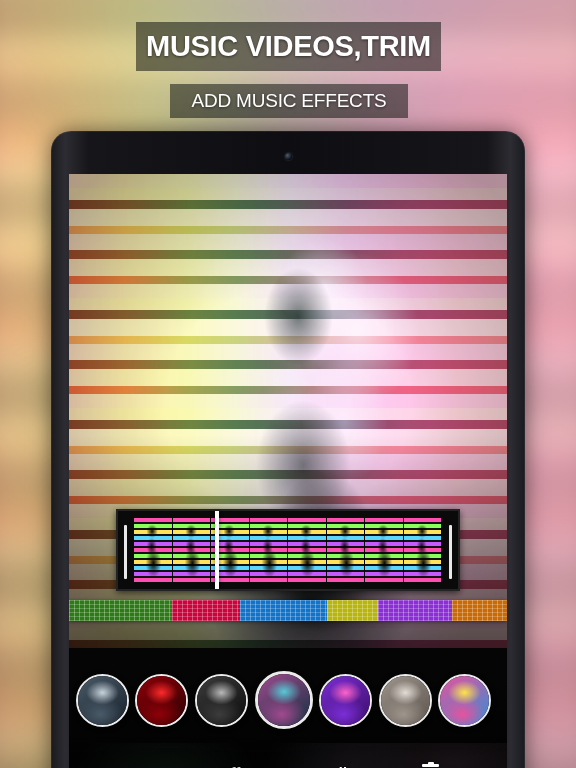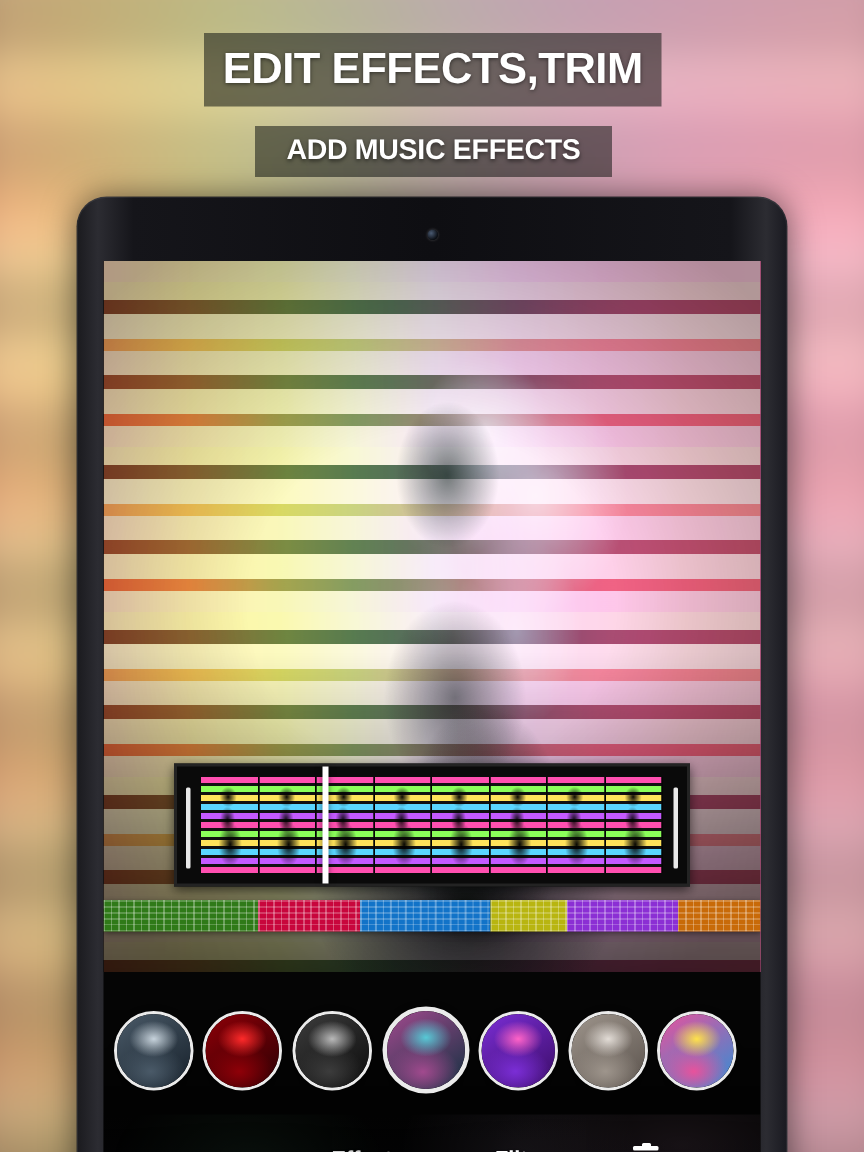--- a/index.html
+++ b/index.html
@@ -80,21 +80,21 @@
     color:#fff; font-size:29px; font-weight:bold;
     letter-spacing:-.3px; white-space:nowrap;
     text-shadow:0 1px 3px rgba(0,0,0,.55);
   }
   .subline{
     position:absolute; left:170px; top:84px; width:238px; height:34px;
     background:rgba(20,24,20,.55);
     display:flex; align-items:center; justify-content:center;
   }
   .subline span{
-    color:#fff; font-size:19px; font-weight:bold;
+    color:#fff; font-size:19px; font-weight:normal;
     letter-spacing:-.2px; white-space:nowrap;
     text-shadow:0 1px 3px rgba(0,0,0,.55);
   }
 
   
   #tablet{
     position:absolute; left:51px; top:131px; width:474px; height:680px;
     background:linear-gradient(to right,#1a1a1e 0%,#2c2c32 3%,#15151a 8%,#0e0e12 50%,#15151a 92%,#2c2c32 97%,#191920 100%);
     border-radius:20px 20px 0 0;
     box-shadow:0 0 22px rgba(0,0,0,.55);
@@ -308,21 +308,21 @@
 <div id="bg-wrap">
   <div class="bg-layer">
     <div class="bg-stripes"></div>
     <div class="bg-hue"></div>
     <div class="bg-hue2"></div>
     <div class="bg-dark"></div>
   </div>
 </div>
 
 <div class="headline">
-  <span>EDIT EFFECTS,TRIM</span>
+  <span>MUSIC VIDEOS,TRIM</span>
 </div>
 <div class="subline">
   <span>ADD MUSIC EFFECTS</span>
 </div>
 
 <div id="tablet">
   <div class="camera"></div>
 
   <div id="screen">
 

